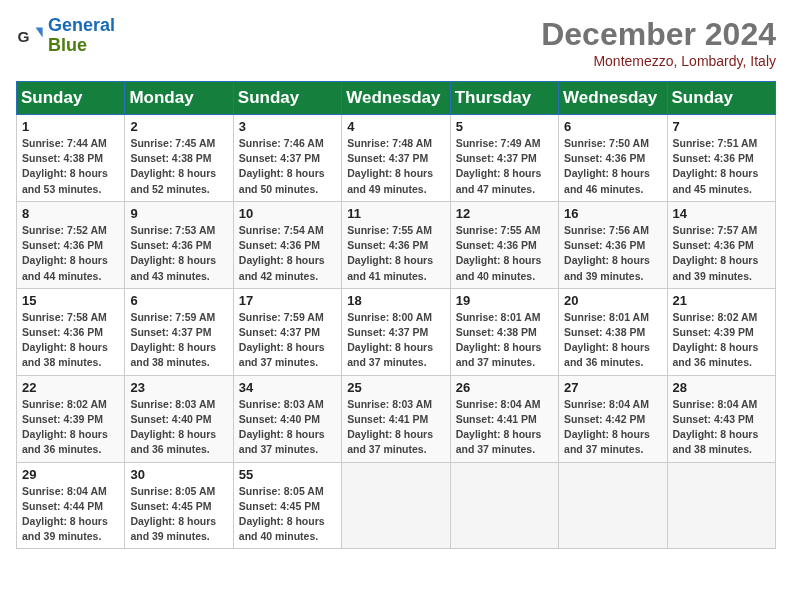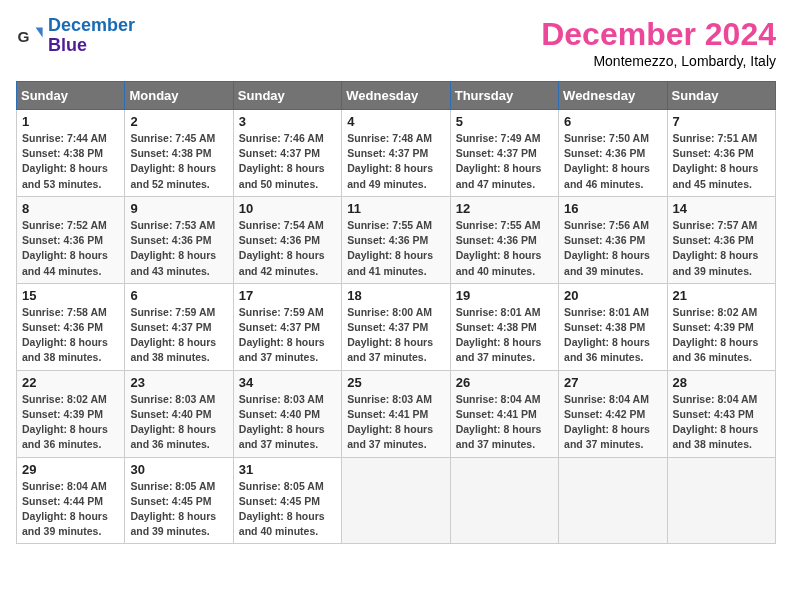--- a/index.html
+++ b/index.html
@@ -33,35 +33,35 @@
     .logo-icon {
       width: 28px;
       height: 28px;
     }
     .title-area {
       text-align: right;
     }
     .month-title {
       font-size: 32px;
       font-weight: bold;
-      color: #ec4899;
+      color: #737373;
     }
     .location {
       font-size: 14px;
-      color: #000000;
+      color: #7f1d1d;
       text-align: right;
     }
     .calendar {
       width: 100%;
       border-collapse: collapse;
     }
     .calendar th {
-      background: #737373;
+      background: #15803d;
       color: #fff;
-      font-size: 13px;
+      font-size: 17px;
       font-weight: bold;
       padding: 6px 4px;
       text-align: left;
       border: 1px solid #2a6db9;
     }
     .calendar td {
       border: 1px solid #ccc;
       vertical-align: top;
       padding: 4px 5px;
       font-size: 10.5px;
@@ -93,22 +93,22 @@
 </head>
 <body>
 
 <div class="header">
   <div class="logo">
     <svg class="logo-icon" viewBox="0 0 40 40">
       <text x="2" y="28" font-size="22" font-weight="bold" fill="#333">G</text>
       <polygon points="28,8 38,8 38,22" fill="#3a7dc9"></polygon>
     </svg>
     <div class="logo-text">
-      <span>December</span><br>
-      <span style="color:#4c1d95">Blue</span>
+      <span>General</span><br>
+      <span style="color:#4d7c0f">Blue</span>
     </div>
   </div>
   <div class="title-area">
     <div class="month-title">December 2024</div>
     <div class="location">Montemezzo, Lombardy, Italy</div>
   </div>
 </div>
 
 <table class="calendar">
   <thead>
@@ -366,21 +366,21 @@
         </td>
         <td>
           <div class="day-num">30</div>
         <div class="day-info">
           Sunrise: 8:05 AM<br>
           Sunset: 4:45 PM<br>
           Daylight: 8 hours and 39 minutes.
         </div>
         </td>
         <td>
-          <div class="day-num">31</div>
+          <div class="day-num">55</div>
         <div class="day-info">
           Sunrise: 8:05 AM<br>
           Sunset: 4:45 PM<br>
           Daylight: 8 hours and 40 minutes.
         </div>
         </td>
         <td class="empty"></td>
         <td class="empty"></td>
         <td class="empty"></td>
         <td class="empty"></td>

